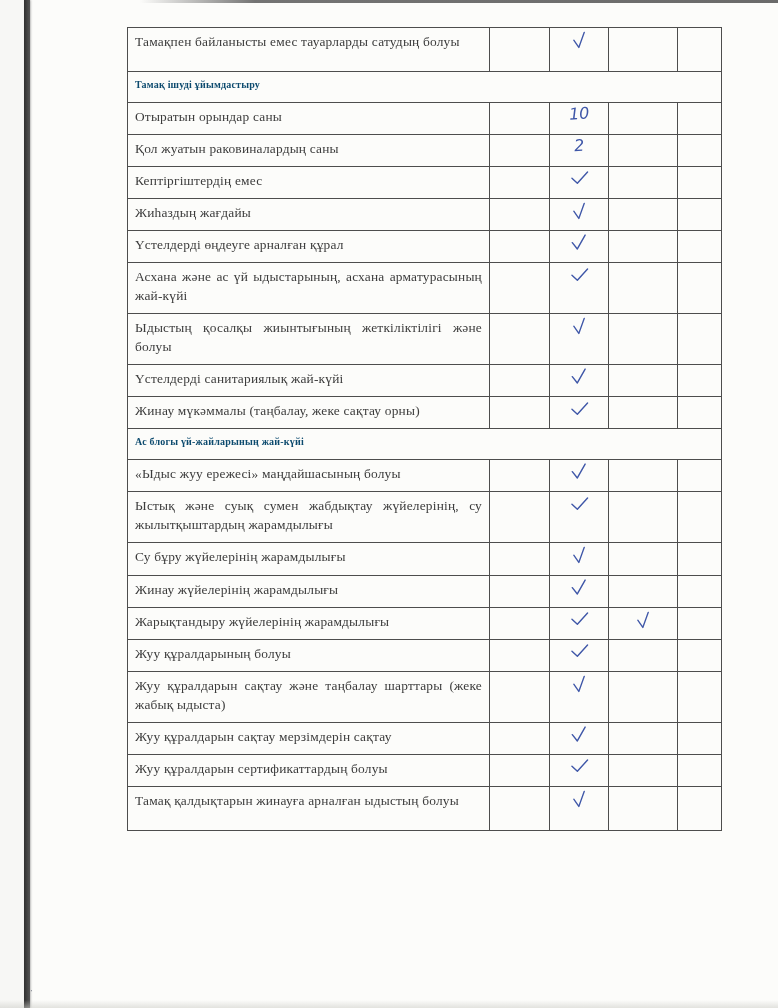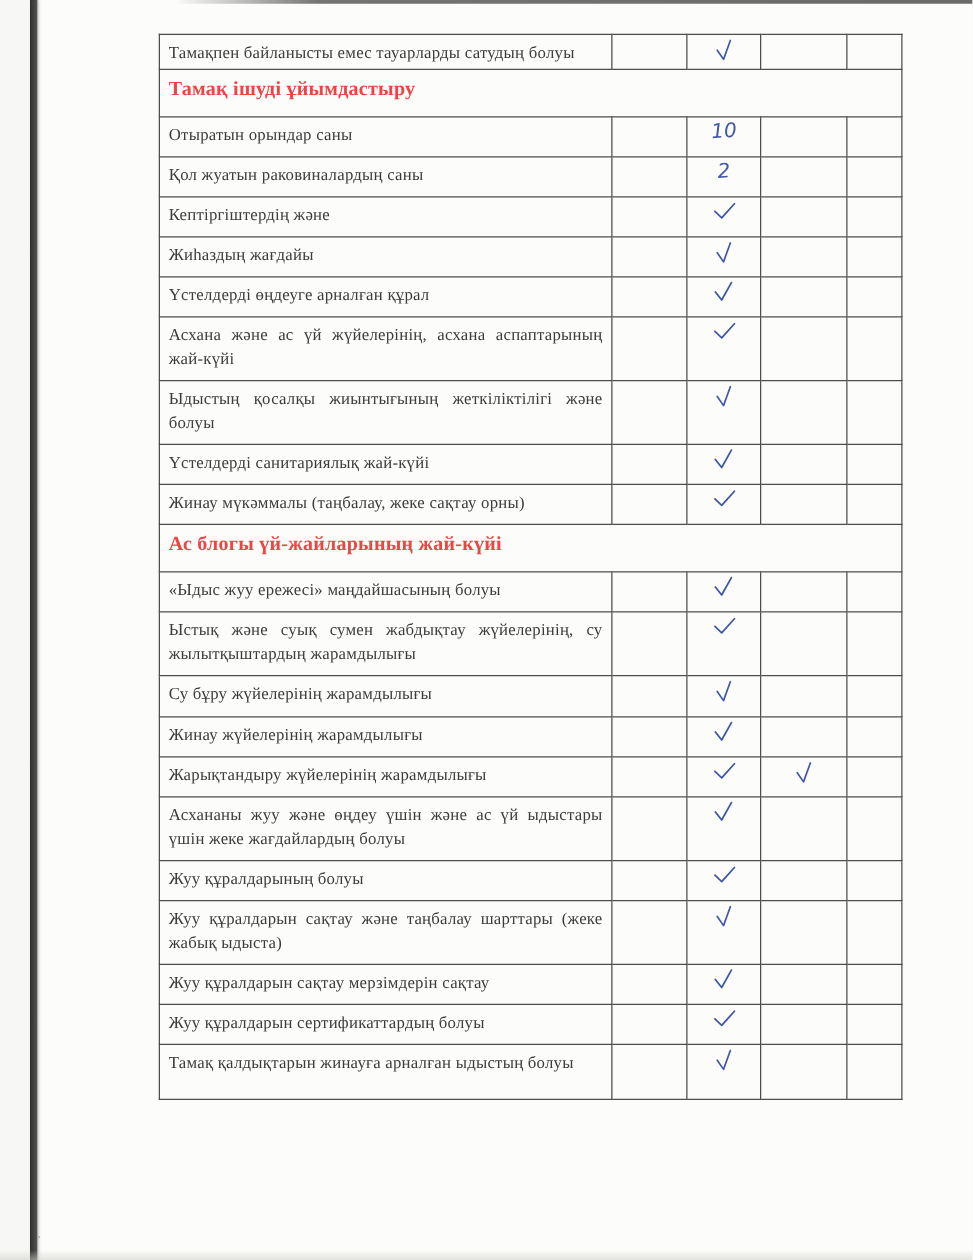--- a/index.html
+++ b/index.html
@@ -73,22 +73,22 @@
   td.label-cell {
     padding: 4px 7px 8px 7px;
     font-size: 13.4px;
     line-height: 1.42;
     color: #3c3c3c;
     text-align: justify;
     letter-spacing: .2px;
   }
   td.section-cell {
     font-weight: bold;
-    font-size: 16px;
-    color: #ef4444;
+    font-size: 10px;
+    color: #0c4a6e;
     padding: 7px 7px 12px 7px;
     letter-spacing: .2px;
   }
   td.mark-cell {
     text-align: center;
     vertical-align: middle;
     padding: 1px 0;
   }
   .mark-svg {
     display: inline-block;
@@ -115,21 +115,21 @@
 <table class="checklist">
   <colgroup>
     <col style="width:362px">
     <col style="width:60px">
     <col style="width:59px">
     <col style="width:69px">
     <col style="width:44px">
   </colgroup>
   <tbody id="rows">
       <tr>
-        <td class="label-cell" style="padding-bottom: 4px;">Тамақпен байланысты емес тауарларды сатудың болуы</td>
+        <td class="label-cell" style="padding-bottom: 20px;">Тамақпен байланысты емес тауарларды сатудың болуы</td>
         <td class="mark-cell"></td>
         <td class="mark-cell"><svg viewBox="0 0 24 24" width="19" height="24" class="mark-svg" style="transform: rotate(-8deg);">
             <path d="M5 10 L10 20 L19.5 2" fill="none" stroke="#3f57a8" stroke-width="1.7" stroke-linecap="round" stroke-linejoin="round"></path>
           </svg></td>
         <td class="mark-cell"></td>
         <td class="mark-cell"></td>
       </tr>
       <tr>
         <td colspan="5" class="section-cell">Тамақ ішуді ұйымдастыру</td>
       </tr>
@@ -141,21 +141,21 @@
         <td class="mark-cell"></td>
       </tr>
       <tr>
         <td class="label-cell">Қол жуатын раковиналардың саны</td>
         <td class="mark-cell"></td>
         <td class="mark-cell"><span class="num-mark">2</span></td>
         <td class="mark-cell"></td>
         <td class="mark-cell"></td>
       </tr>
       <tr>
-        <td class="label-cell">Кептіргіштердің және</td>
+        <td class="label-cell">Кептіргіштердің емес</td>
         <td class="mark-cell"></td>
         <td class="mark-cell"><svg viewBox="0 0 24 24" width="21" height="20" class="mark-svg" style="transform: rotate(5deg);">
             <path d="M3 13 L10 18.5 L21 4" fill="none" stroke="#3f57a8" stroke-width="1.7" stroke-linecap="round" stroke-linejoin="round"></path>
           </svg></td>
         <td class="mark-cell"></td>
         <td class="mark-cell"></td>
       </tr>
       <tr>
         <td class="label-cell">Жиһаздың жағдайы</td>
         <td class="mark-cell"></td>
@@ -168,21 +168,21 @@
       <tr>
         <td class="label-cell">Үстелдерді өңдеуге арналған құрал</td>
         <td class="mark-cell"></td>
         <td class="mark-cell"><svg viewBox="0 0 24 24" width="20" height="22" class="mark-svg" style="transform: rotate(-4deg);">
             <path d="M4 11 L9.5 19 L20 3" fill="none" stroke="#3f57a8" stroke-width="1.7" stroke-linecap="round" stroke-linejoin="round"></path>
           </svg></td>
         <td class="mark-cell"></td>
         <td class="mark-cell"></td>
       </tr>
       <tr>
-        <td class="label-cell">Асхана және ас үй жүйелерінің, асхана аспаптарының жай-күйі</td>
+        <td class="label-cell">Асхана және ас үй ыдыстарының, асхана арматурасының жай-күйі</td>
         <td class="mark-cell"></td>
         <td class="mark-cell"><svg viewBox="0 0 24 24" width="21" height="20" class="mark-svg" style="transform: rotate(5deg);">
             <path d="M3 13 L10 18.5 L21 4" fill="none" stroke="#3f57a8" stroke-width="1.7" stroke-linecap="round" stroke-linejoin="round"></path>
           </svg></td>
         <td class="mark-cell"></td>
         <td class="mark-cell"></td>
       </tr>
       <tr>
         <td class="label-cell">Ыдыстың қосалқы жиынтығының жеткіліктілігі және болуы</td>
         <td class="mark-cell"></td>
@@ -251,29 +251,20 @@
       </tr>
       <tr>
         <td class="label-cell">Жарықтандыру жүйелерінің жарамдылығы</td>
         <td class="mark-cell"></td>
         <td class="mark-cell"><svg viewBox="0 0 24 24" width="21" height="20" class="mark-svg" style="transform: rotate(5deg);">
             <path d="M3 13 L10 18.5 L21 4" fill="none" stroke="#3f57a8" stroke-width="1.7" stroke-linecap="round" stroke-linejoin="round"></path>
           </svg></td>
         <td class="mark-cell"><svg viewBox="0 0 24 24" width="19" height="24" class="mark-svg" style="transform: rotate(-8deg);">
             <path d="M5 10 L10 20 L19.5 2" fill="none" stroke="#3f57a8" stroke-width="1.7" stroke-linecap="round" stroke-linejoin="round"></path>
           </svg></td>
-        <td class="mark-cell"></td>
-      </tr>
-      <tr>
-        <td class="label-cell">Асхананы жуу және өңдеу үшін және ас үй ыдыстары үшін жеке жағдайлардың болуы</td>
-        <td class="mark-cell"></td>
-        <td class="mark-cell"><svg viewBox="0 0 24 24" width="20" height="22" class="mark-svg" style="transform: rotate(-4deg);">
-            <path d="M4 11 L9.5 19 L20 3" fill="none" stroke="#3f57a8" stroke-width="1.7" stroke-linecap="round" stroke-linejoin="round"></path>
-          </svg></td>
-        <td class="mark-cell"></td>
         <td class="mark-cell"></td>
       </tr>
       <tr>
         <td class="label-cell">Жуу құралдарының болуы</td>
         <td class="mark-cell"></td>
         <td class="mark-cell"><svg viewBox="0 0 24 24" width="21" height="20" class="mark-svg" style="transform: rotate(5deg);">
             <path d="M3 13 L10 18.5 L21 4" fill="none" stroke="#3f57a8" stroke-width="1.7" stroke-linecap="round" stroke-linejoin="round"></path>
           </svg></td>
         <td class="mark-cell"></td>
         <td class="mark-cell"></td>

